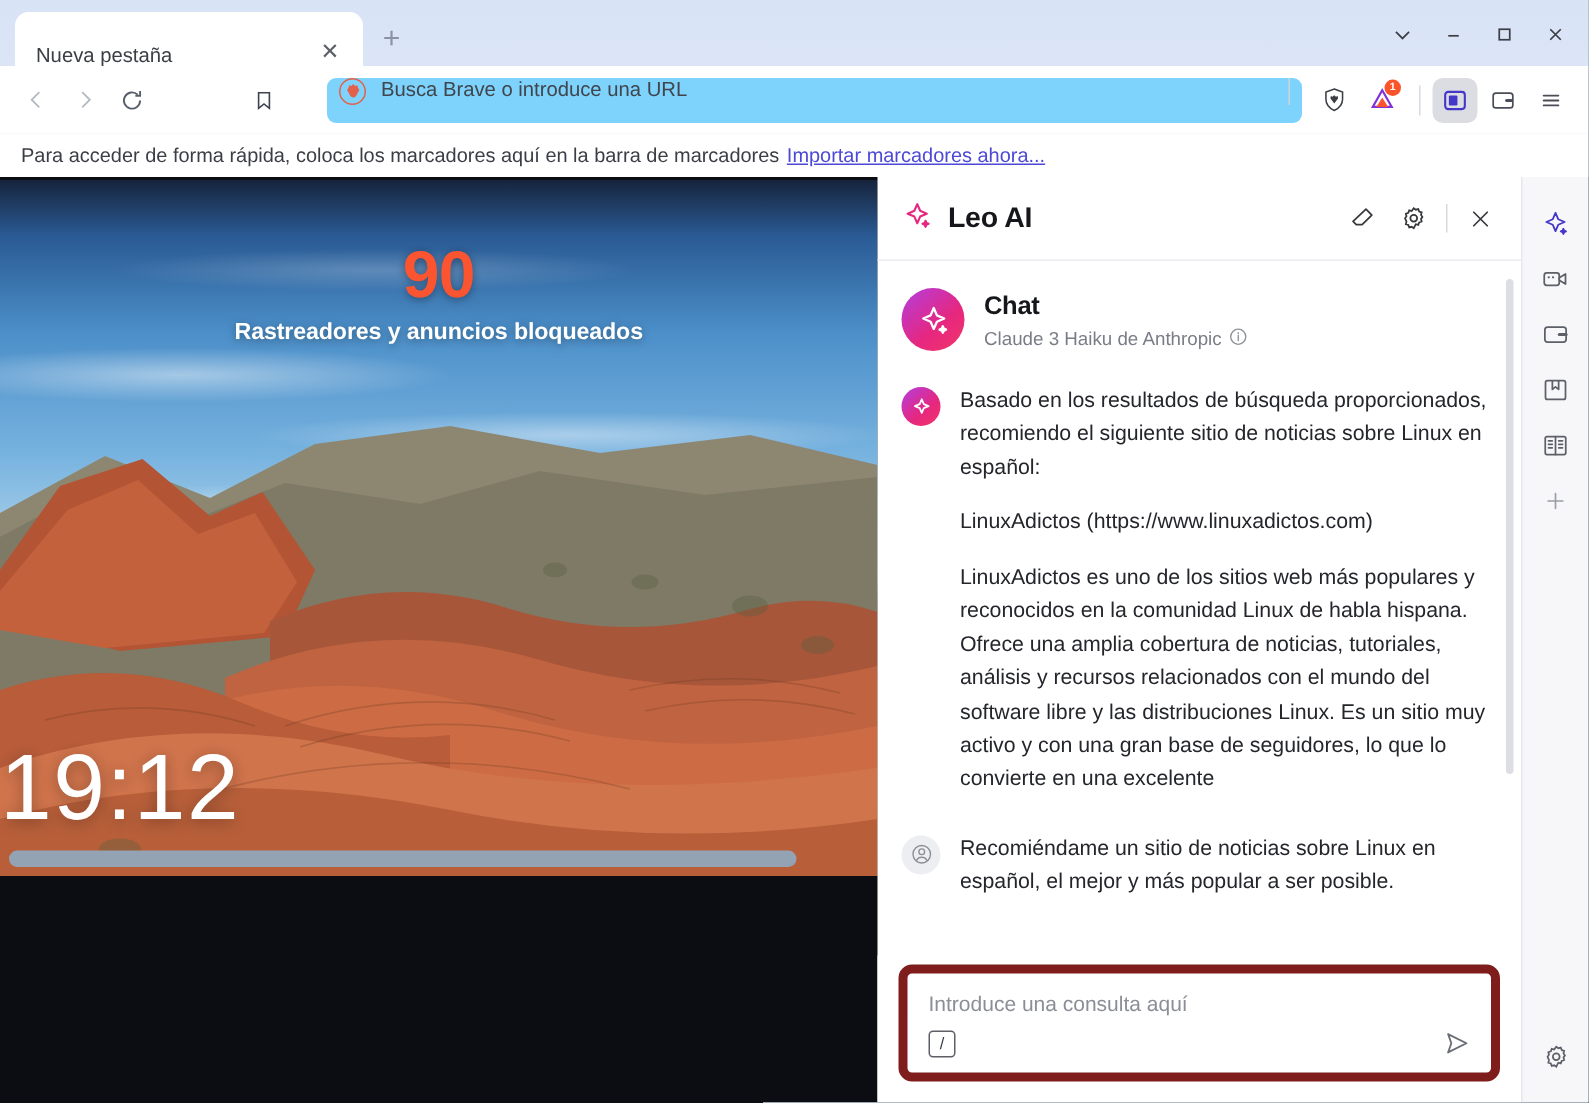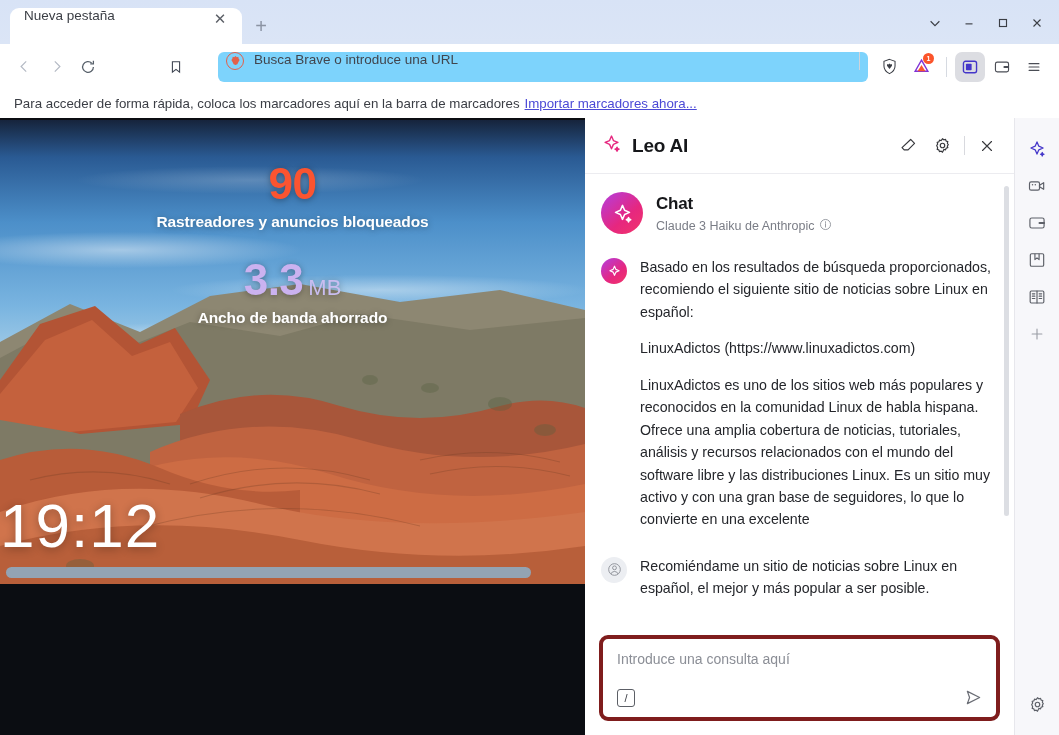--- a/index.html
+++ b/index.html
@@ -20,21 +20,21 @@
   .tabstrip {
     position: absolute; top:0; left:0; width:1059px; height:44px;
     background: linear-gradient(180deg,#d8e3f6 0%, #dbe5f6 100%);
     display:flex; align-items:flex-end;
   }
   .tab {
     margin-left: 10px; margin-bottom: 0px;
     height: 36px; width: 232px;
     background: #ffffff;
     border-radius: 9px 9px 0 0;
-    display:flex; align-items:flex-start;
+    display:flex; align-items:flex-end;
     padding: 0 12px 0 14px;
     position: relative;
   }
   .tab-title {
     font-size: 13.5px; color:#3b3e45;
     flex:1; white-space:nowrap; overflow:hidden; text-overflow:ellipsis;
   }
   .tab-close {
     width:20px;height:20px;border-radius:50%;
     display:flex;align-items:center;justify-content:center;
@@ -239,23 +239,23 @@
   .msg-text p { margin-bottom:14px; }
   .msg-text p:last-child { margin-bottom:0; }
   .leo-scrollbar {
     position:absolute; top:12px; right:5px; width:5px; height:330px;
     background:#dcdee3; border-radius:3px;
   }
   .leo-footer {
     flex:0 0 auto; padding:6px 14px 14px 14px; background:#fff;
   }
   .leo-input {
-    border:4px solid #7f1d1d; border-radius:9px;
+    border:6px solid #7f1d1d; border-radius:9px;
     padding:12px 12px 9px 14px; background:#fff;
-    display:flex; flex-direction:column; gap:20px;
+    display:flex; flex-direction:column; gap:8px;
   }
   .leo-placeholder { font-size:14px; color:#8b8e96; }
   .leo-input-row { display:flex; align-items:center; }
   .slash-key {
     width:18px;height:18px;border:1px solid #5c5f66;border-radius:3px;
     display:flex;align-items:center;justify-content:center;
     font-size:11px;color:#3b3e45;
   }
   .send-btn { margin-left:auto; color:#6a6d75; display:flex;align-items:center;}
 
@@ -419,26 +419,20 @@
         </g>
       </svg>
 
       <div class="ntp-stats">
         <div class="stat-block">
           <div>
             <span class="stat-num orange">90</span>
           </div>
           <div class="stat-label">Rastreadores y anuncios bloqueados</div>
         </div>
-        <div class="stat-block">
-          <div>
-            <span class="stat-num purple">3.3</span><span class="stat-unit">MB</span>
-          </div>
-          <div class="stat-label">Ancho de banda ahorrado</div>
-        </div>
       </div>
 
       <div class="ntp-clock">19:12</div>
 
       <div class="ntp-shortcuts">
         <div class="shortcut">
           <div class="shortcut-tile">
             <svg width="34" height="34" viewBox="0 0 32 32">
               <path d="M7 9 L27 14 L16 19 L11 26 Z" fill="#fb3b17"></path>
             </svg>

